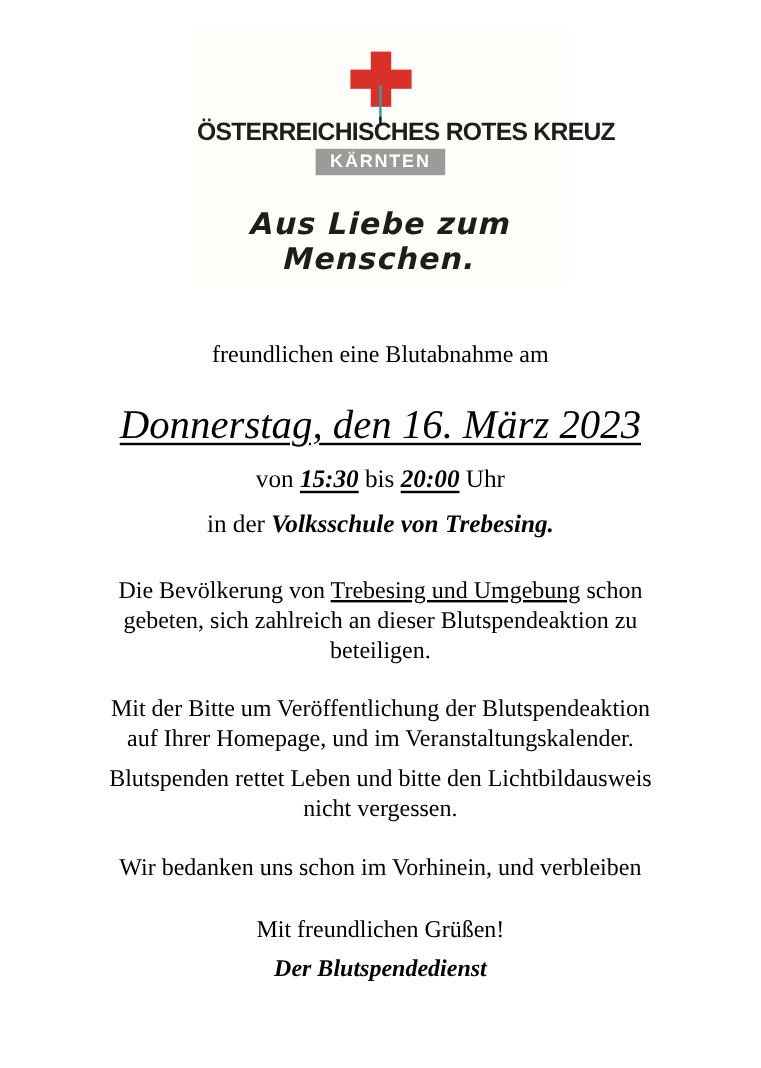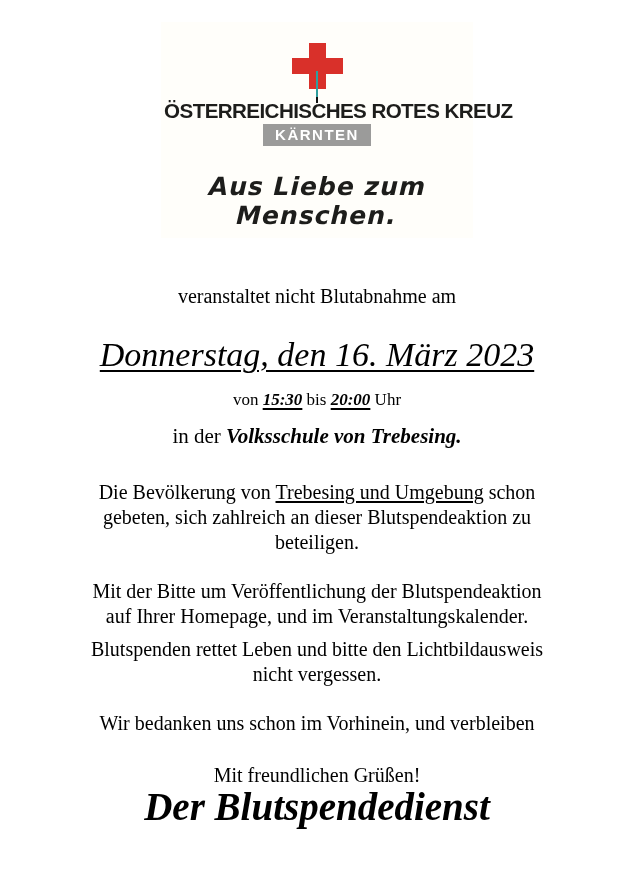--- a/index.html
+++ b/index.html
@@ -38,36 +38,36 @@
   }
   
   .doc-body{font-size:20px;line-height:25px;}
   .para{margin:0 auto;}
   .intro{margin-top:46px;}
   .date-heading{
     margin-top:31px;
     font-size:34px;line-height:30px;font-weight:400;font-style:italic;
     text-decoration:underline;text-decoration-thickness:2px;text-underline-offset:4px;
   }
-  .time-line{margin-top:17px;font-size:17px;}
+  .time-line{margin-top:17px;font-size:21px;}
   .time-val{
     font-weight:700;font-style:italic;
     text-decoration:underline;text-decoration-thickness:2px;text-underline-offset:3px;
   }
   .location-line{margin-top:12px;font-size:21px;}
   .venue{font-weight:700;font-style:italic;}
   .appeal{margin-top:31px;}
   .u{text-decoration:underline;text-underline-offset:2px;}
   .publish{margin-top:24px;}
   .reminder{margin-top:8px;}
   .thanks{margin-top:24px;}
   .closing{margin-top:27px;}
   .signature{
     margin-top:1px;
-    font-size:39px;line-height:36px;font-weight:700;font-style:italic;
+    font-size:20px;line-height:36px;font-weight:700;font-style:italic;
   }
 </style>
 </head>
 <body>
 
 <div class="page">
 
   <div class="logo-area">
     <div class="cross-wrap">
       <div class="cross-v"></div>
@@ -78,21 +78,21 @@
     <div class="org-name">ÖSTERREICHISCHES ROTES KREUZ</div>
     <div>
       <span class="badge">KÄRNTEN</span>
     </div>
     <div class="slogan">Aus Liebe zum Menschen.</div>
   </div>
 
   <div class="doc-body">
 
     <div class="para intro">
-      <div>veranstaltet nicht Blutabnahme am</div>
+      <div>freundlichen eine Blutabnahme am</div>
     </div>
 
     <div class="date-heading">Donnerstag, den 16. März 2023</div>
 
     <div class="time-line">
       <span>von</span>
       <span class="time-val">15:30</span>
       <span>bis</span>
       <span class="time-val">20:00</span>
       <span>Uhr</span>

